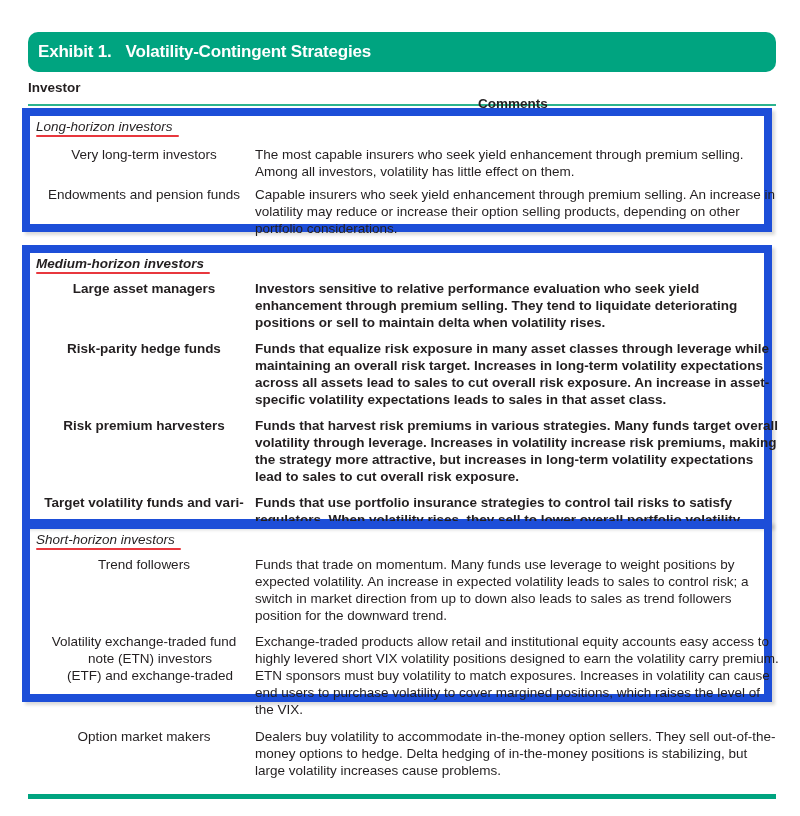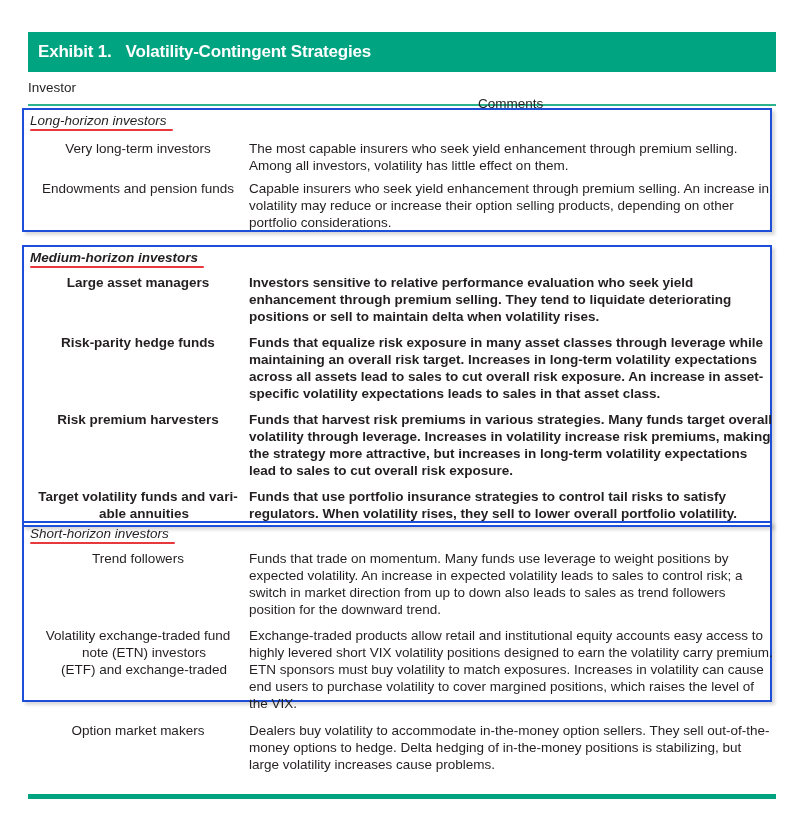--- a/index.html
+++ b/index.html
@@ -1,27 +1,27 @@
 <!DOCTYPE html>
 <html><head>
   <meta charset="utf-8">
   <style>
     html, body { margin: 0; padding: 0; background: #ffffff; }
     body { width: 800px; height: 816px; position: relative; overflow: hidden;
            font-family: "Liberation Sans", "DejaVu Sans", sans-serif; color: #231f20; }
     .exhibit { position: absolute; left: 28px; top: 32px; width: 748px; }
     .title-bar { height: 40px; background: #00a480; color: #ffffff; display: flex; align-items: center;
-                 padding-left: 10px; font-weight: bold; font-size: 17px; letter-spacing: -0.2px; }
+                 padding-left: 10px; font-weight: bold; font-size: 17px; letter-spacing: -0.2px; border-radius: 10px; }
     .title-bar .num { margin-right: 14px; }
-    .col-header { position: relative; height: 30px; font-size: 13.5px; }
+    .col-header { position: relative; height: 30px; font-size: 13.5px; font-weight: bold; }
     .col-header .h-investor { position: absolute; left: 0; top: 8px; }
     .col-header .h-comments { position: absolute; left: 450px; top: 24px; }
     .rule-thin { height: 2px; background: #2bb38f; margin-top: 2px; }
     .rule-thick { position: absolute; left: 28px; top: 794px; width: 748px; height: 5px; background: #00a480; }
-    .group { position: absolute; left: 22px; width: 750px; border: 2px solid #1d4ed8;
+    .group { position: absolute; left: 22px; width: 750px; border: 8px solid #1d4ed8;
              box-shadow: 3px 3px 3px rgba(0,0,0,0.15); box-sizing: border-box; }
     .g-long { top: 108px; height: 124px; }
     .g-med  { top: 245px; height: 282px; font-weight: bold; }
     .g-short{ top: 521px; height: 181px; }
     .group-title { position: absolute; left: 6px; top: 3px; font-style: italic; font-size: 13.5px; }
     .group-title .ul { position: absolute; left: 0; right: -6px; bottom: -3px; height: 2px; background: #e8373d; border-radius: 1px; }
     .row { position: absolute; left: 6px; width: 736px; font-size: 13.5px; line-height: 17px; }
     .row .inv { position: absolute; left: 0; top: 0; width: 216px; text-align: center; }
     .row .inv .cont { padding-left: 12px; }
     .row .com { position: absolute; left: 219px; top: 0; width: 524px; }
@@ -79,21 +79,20 @@
   </div>
   <div class="row" style="top:164px">
     <div class="inv">
       <div>Risk premium harvesters</div>
     </div>
     <div class="com">Funds that harvest risk premiums in various strategies. Many funds target overall volatility through leverage. Increases in volatility increase risk premiums, making the strategy more attractive, but increases in long-term volatility expectations lead to sales to cut overall risk exposure.</div>
   </div>
   <div class="row" style="top:241px">
     <div class="inv">
       <div>Target volatility funds and vari-</div>
-      <div class="cont">able annuities</div>
     </div>
     <div class="com">Funds that use portfolio insurance strategies to control tail risks to satisfy regulators. When volatility rises, they sell to lower overall portfolio volatility.</div>
   </div>
 </div>
 
 <div class="group g-short">
   <div class="group-title">
     <span>Short-horizon investors</span>
     <span class="ul"></span>
   </div>

